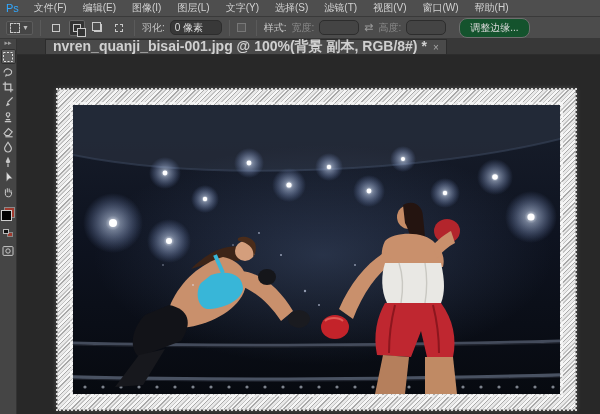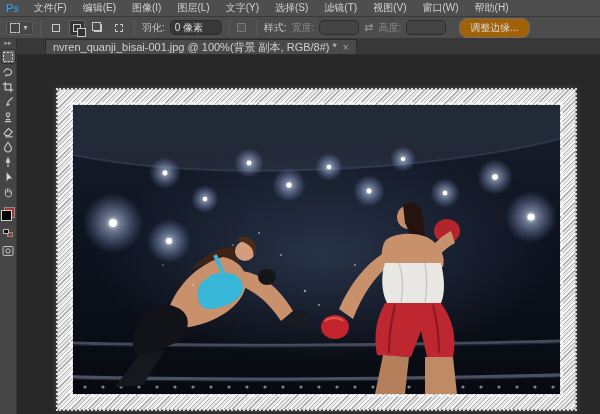--- a/index.html
+++ b/index.html
@@ -28,21 +28,21 @@
   .opt-label { color:#c6c6c6; }
   .opt-label.dim { color:#8a8a8a; }
   .opt-input { background:#383838; border:1px solid #2d2d2d; border-radius:5px; color:#dedede;
     font-size:10px; height:15px; padding:0 4px; font-family:"Liberation Sans",sans-serif; }
   .feather-input { width:52px; }
   .small-input { width:40px; background:#444; }
   .chk { width:9px; height:9px; border:1px solid #777; background:#555; display:inline-block; margin-right:3px; }
   .style-select { display:flex; align-items:center; gap:6px; background:#585858; border:1px solid #474747;
     border-radius:2px; padding:1px 4px; color:#e2e2e2; }
   .swap-icon { color:#9a9a9a; font-size:11px; }
-  .refine-btn { margin-left:8px; background:#a16207; border:1px solid #6e6e6e; border-radius:8px;
+  .refine-btn { margin-left:8px; background:#14532d; border:1px solid #6e6e6e; border-radius:8px;
     color:#d8d8d8; font-size:10px; padding:2px 10px; }
 
   
   .main { display:flex; height:375px; }
   .toolbar { width:17px; background:#454545; border-right:1px solid #333; display:flex;
     flex-direction:column; align-items:center; padding-top:1px; }
   .tb-collapse { color:#9f9f9f; font-size:7px; line-height:6px; margin-bottom:3px; cursor:default; }
   .tool { width:15px; height:15px; display:flex; align-items:center; justify-content:center; border-radius:2px; }
   .tool.active { background:#5e5e5e; box-shadow:inset 0 0 0 1px #2f2f2f; }
   .tool svg { display:block; }
@@ -52,21 +52,21 @@
   .bg-swatch { position:absolute; right:0; top:0; width:11px; height:11px; background:#a03a2e; border:1px solid #8a8a8a; z-index:1; }
   .mini-swatch { width:10px; height:8px; position:relative; margin-top:2px; }
   .mini-fg { position:absolute; left:0; top:0; width:6px; height:5px; background:#111; border:1px solid #bbb; z-index:2;}
   .mini-bg { position:absolute; right:0; bottom:0; width:6px; height:5px; background:#a03a2e; border:1px solid #888; }
   .quickmask { margin-top:6px; }
 
   .workarea { flex:1; display:flex; flex-direction:column; }
   .tabbar { height:16px; background:#383838; border-bottom:1px solid #2c2c2c; display:flex; align-items:flex-end; }
   .doc-tab { height:15px; background:#4a4a4a; border:1px solid #2c2c2c; border-bottom:none;
     display:flex; align-items:center; gap:6px; padding:0 7px; margin-left:28px; }
-  .doc-title { font-size:11px; color:#d0d0d0; white-space:nowrap; }
+  .doc-title { font-size:14px; color:#d0d0d0; white-space:nowrap;font-weight:bold; }
   .tab-close { font-size:10px; color:#a8a8a8; line-height:9px; cursor:default; }
 
   .canvas { position:relative; flex:1; background:#282828; overflow:hidden; }
 
   
   .photo-frame { position:absolute; left:40px; top:34px; width:519px; height:321px; padding:16px;
     background:
       repeating-linear-gradient(135deg, #f6f6f6 0px, #f6f6f6 2px, #a9a9a9 2px, #a9a9a9 3px, #e9e9e9 3px, #e9e9e9 5px, #c4c4c4 5px, #c4c4c4 6px);
     outline:2px dotted #d9d9d9; outline-offset:-1px;
     box-shadow:0 0 5px rgba(255,255,255,.25), inset 0 0 0 1px #9c9c9c; }

